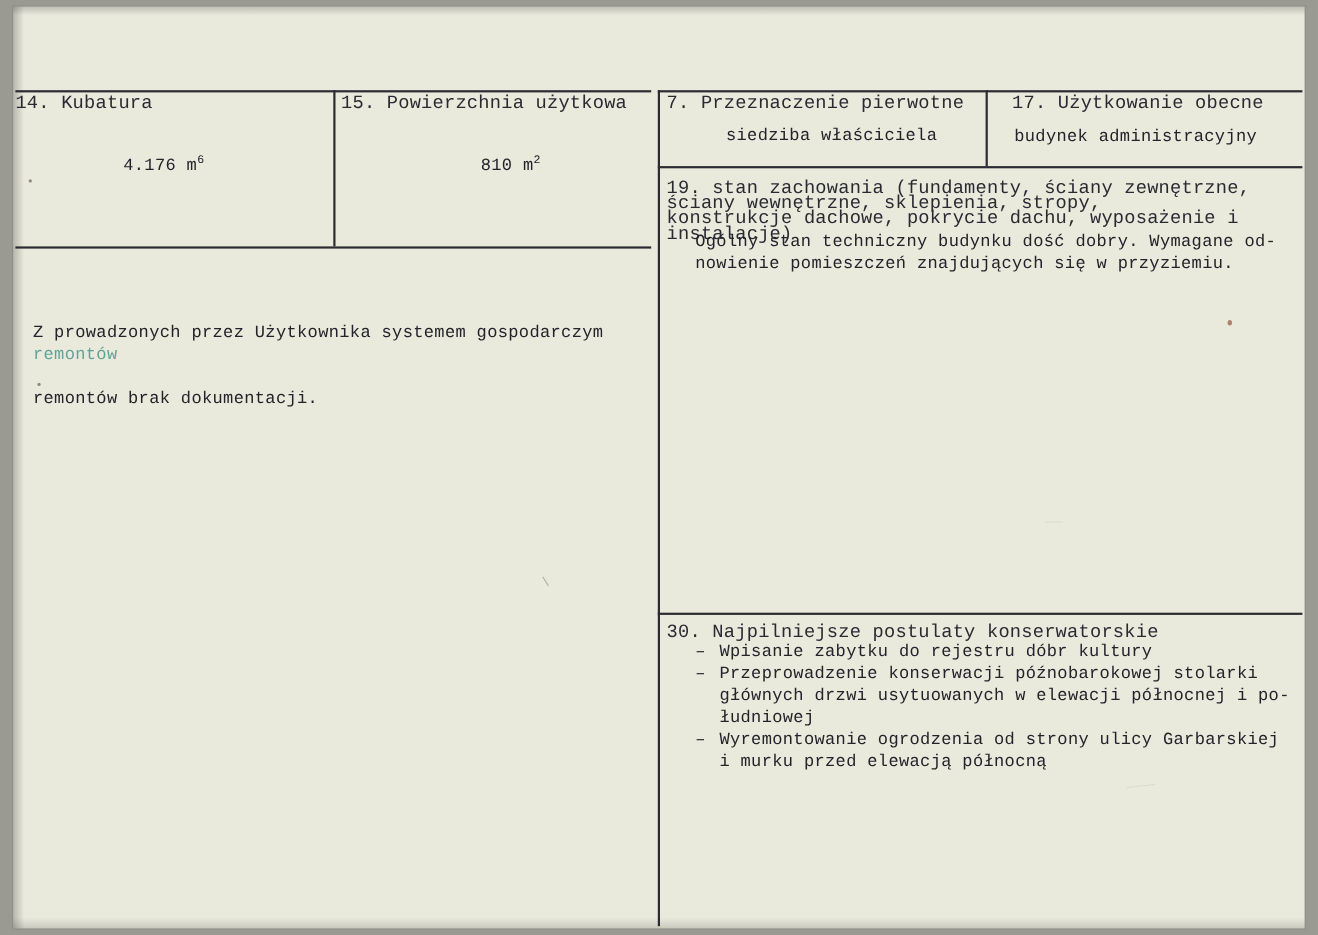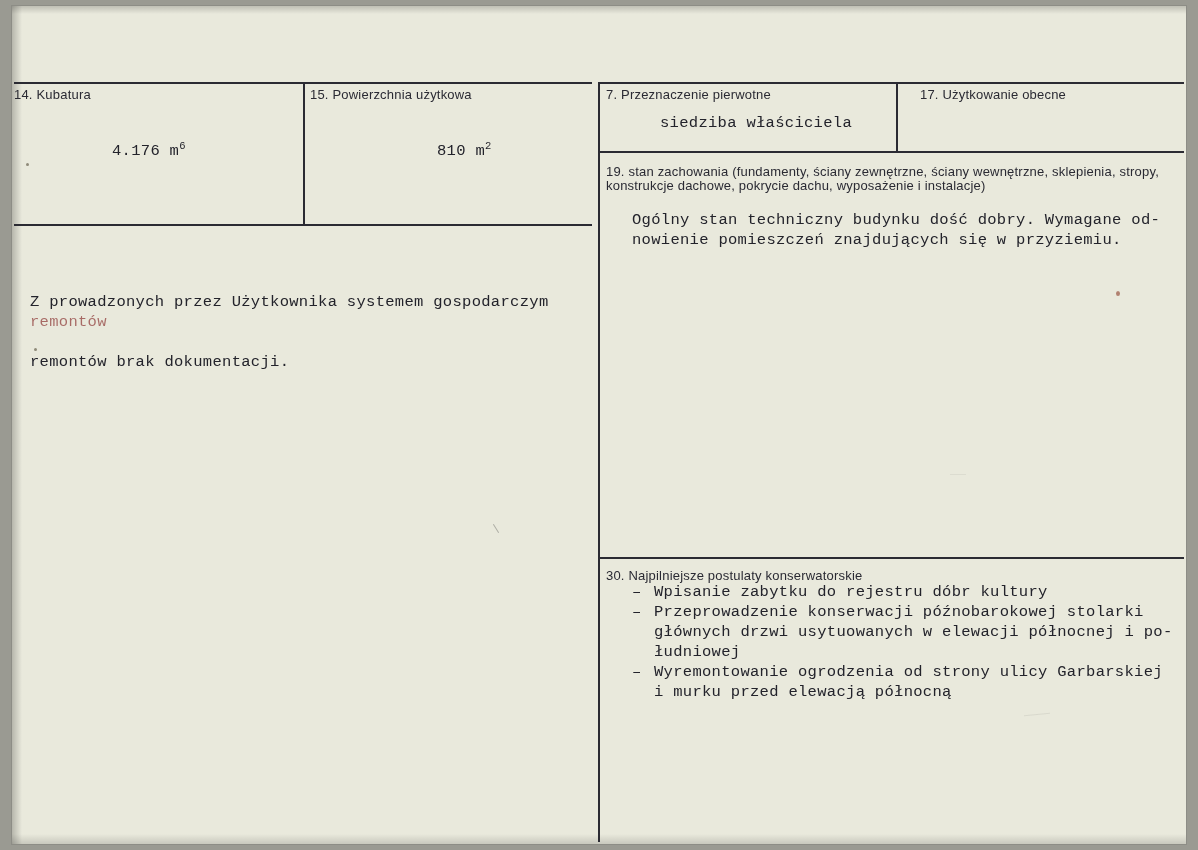--- a/index.html
+++ b/index.html
@@ -43,42 +43,42 @@
 
   .rule {
     position: absolute;
     background: #2b2b33;
   }
   .rule.h { height: 1.5px; }
   .rule.v { width: 1.5px; }
 
   .fieldlabel {
     position: absolute;
-    font-family: Liberation Sans, sans-serif;
-    font-size: 13px;
+    font-family: Liberation Mono, monospace;
+    font-size: 17px;
     color: #2a2a33;
     letter-spacing: 0.2px;
     line-height: 14px;
     white-space: pre-line;
   }
   .typed {
     position: absolute;
     font-family: "Liberation Mono", monospace;
     font-size: 15.5px;
     color: #23232b;
     line-height: 20px;
     letter-spacing: 0.3px;
     white-space: pre-line;
   }
   .sup {
     font-size: 10.5px;
     vertical-align: super;
   }
   .faded {
-    color: #7f1d1d;
+    color: #0f766e;
     opacity: 0.62;
   }
   .bullet-list {
     position: absolute;
     font-family: "Liberation Mono", monospace;
     font-size: 15.5px;
     color: #23232b;
     line-height: 20px;
     letter-spacing: 0.3px;
   }
@@ -130,20 +130,21 @@
 
   <div class="fieldlabel" style="left:298px; top:82px; width:280px;">15. Powierzchnia użytkowa</div>
   <div class="typed" style="left:425px; top:110px;">
     <span>810 m</span><span class="sup">2</span>
   </div>
 
   <div class="fieldlabel" style="left:594px; top:82px; width:280px;">7. Przeznaczenie pierwotne</div>
   <div class="typed" style="left:648px; top:107px;">siedziba właściciela</div>
 
   <div class="fieldlabel" style="left:908px; top:82px; width:270px;">17. Użytkowanie obecne</div>
+  <div class="typed" style="left:910px; top:108px;">budynek administracyjny</div>
 
   <div class="typed" style="left:18px; top:266px; width:550px;">
     <span>Z prowadzonych przez Użytkownika systemem gospodarczym </span><span class="faded">remontów</span><br>
     <span>remontów brak dokumentacji.</span>
   </div>
 
   <div class="fieldlabel" style="left:594px; top:159px; width:560px;">19. stan zachowania (fundamenty, ściany zewnętrzne, ściany wewnętrzne, sklepienia, stropy,
 konstrukcje dachowe, pokrycie dachu, wyposażenie i instalacje)</div>
   <div class="typed" style="left:620px; top:204px; width:545px;">Ogólny stan techniczny budynku dość dobry. Wymagane od-
 nowienie pomieszczeń znajdujących się w przyziemiu.</div>

